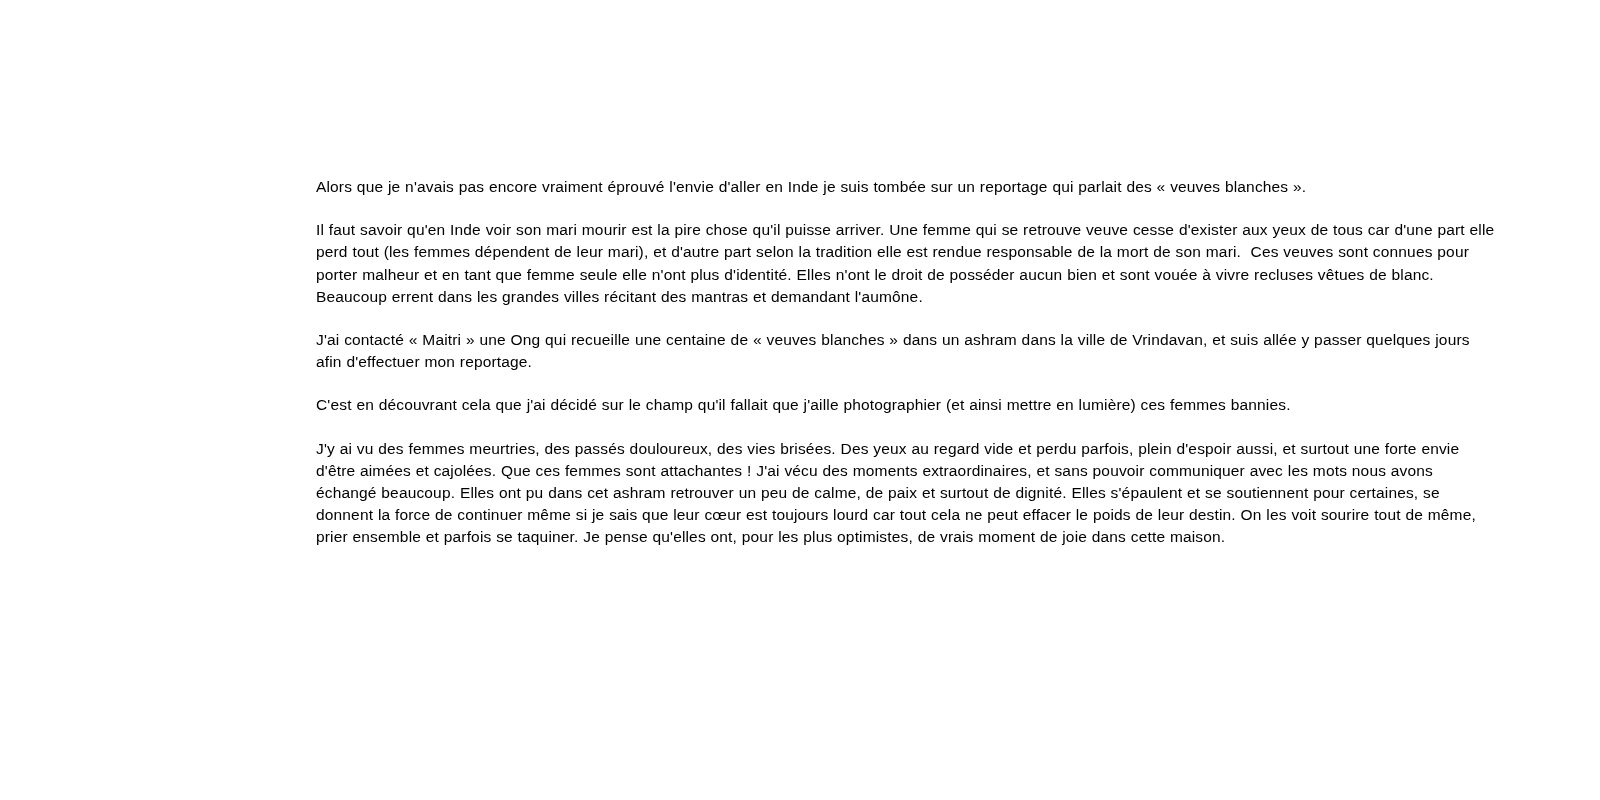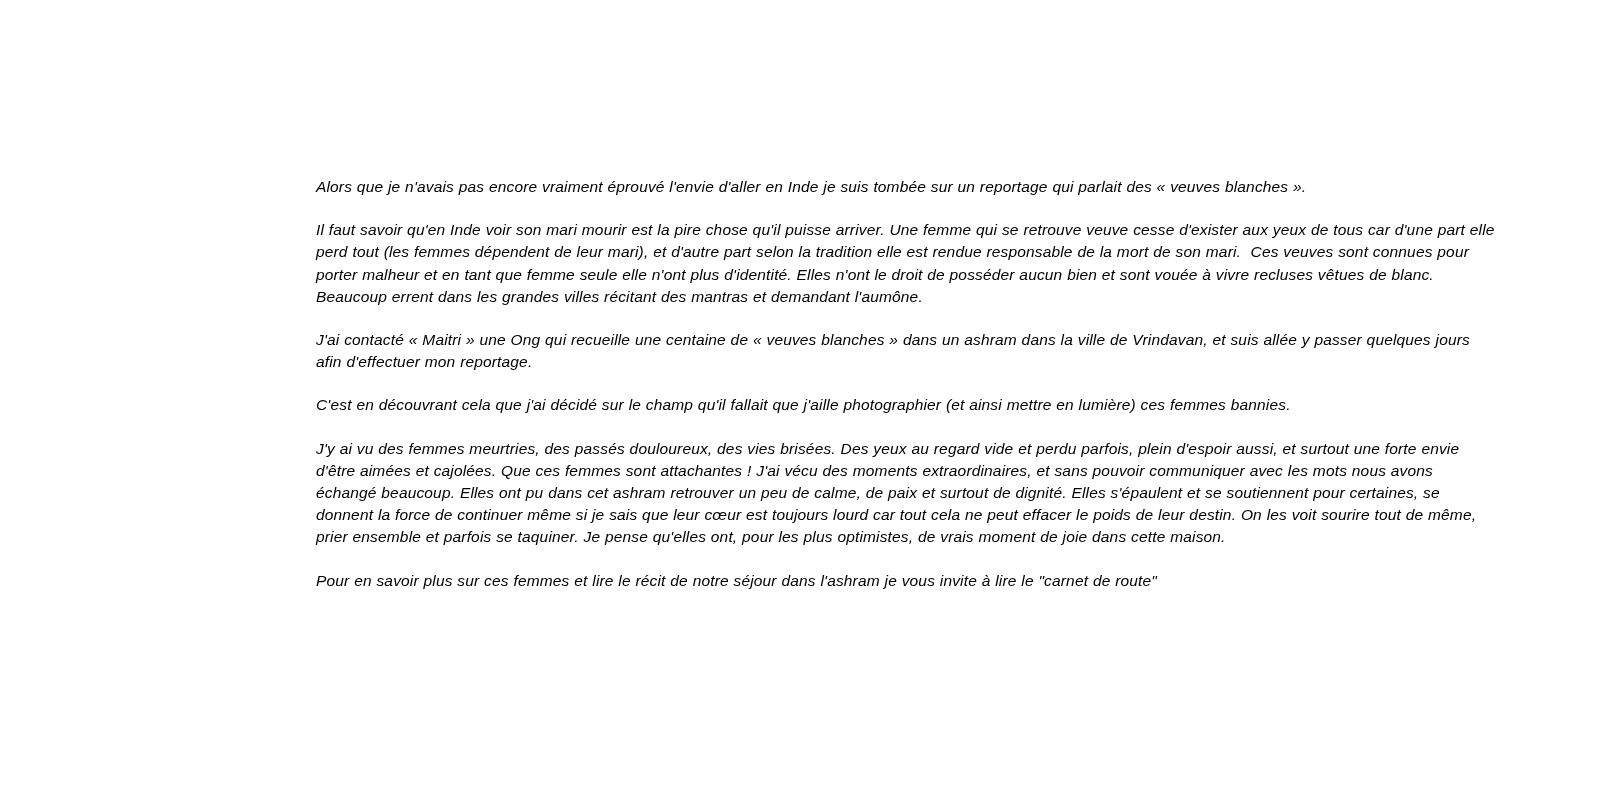--- a/index.html
+++ b/index.html
@@ -12,21 +12,20 @@
     height: 800px;
     overflow: hidden;
     font-family: "Liberation Sans", sans-serif;
     color: #000000;
   }
   .page {
     position: relative;
     width: 1600px;
     height: 771px;
     background: #ffffff;
-    font-style: italic;
   }
   .text-block {
     position: absolute;
     left: 316px;
     top: 176px;
     width: 1180px;
   }
   .para {
     font-size: 15.5px;
     line-height: 22.2px;
@@ -43,15 +42,14 @@
 </head>
 <body>
 
 <div class="page">
   <div class="text-block">
     <p class="para">Alors que je n'avais pas encore vraiment éprouvé l'envie d'aller en Inde je suis tombée sur un reportage qui parlait des « veuves blanches ».</p>
     <p class="para">Il faut savoir qu'en Inde voir son mari mourir est la pire chose qu'il puisse arriver. Une femme qui se retrouve veuve cesse d'exister aux yeux de tous car d'une part elle perd tout (les femmes dépendent de leur mari), et d'autre part selon la tradition elle est rendue responsable de la mort de son mari.  Ces veuves sont connues pour porter malheur et en tant que femme seule elle n'ont plus d'identité. Elles n'ont le droit de posséder aucun bien et sont vouée à vivre recluses vêtues de blanc. Beaucoup errent dans les grandes villes récitant des mantras et demandant l'aumône.</p>
     <p class="para">J'ai contacté « Maitri » une Ong qui recueille une centaine de « veuves blanches » dans un ashram dans la ville de Vrindavan, et suis allée y passer quelques jours afin d'effectuer mon reportage.</p>
     <p class="para">C'est en découvrant cela que j'ai décidé sur le champ qu'il fallait que j'aille photographier (et ainsi mettre en lumière) ces femmes bannies.</p>
     <p class="para">J'y ai vu des femmes meurtries, des passés douloureux, des vies brisées. Des yeux au regard vide et perdu parfois, plein d'espoir aussi, et surtout une forte envie d'être aimées et cajolées. Que ces femmes sont attachantes ! J'ai vécu des moments extraordinaires, et sans pouvoir communiquer avec les mots nous avons échangé beaucoup. Elles ont pu dans cet ashram retrouver un peu de calme, de paix et surtout de dignité. Elles s'épaulent et se soutiennent pour certaines, se donnent la force de continuer même si je sais que leur cœur est toujours lourd car tout cela ne peut effacer le poids de leur destin. On les voit sourire tout de même, prier ensemble et parfois se taquiner. Je pense qu'elles ont, pour les plus optimistes, de vrais moment de joie dans cette maison.</p>
-    <p class="para">Pour en savoir plus sur ces femmes et lire le récit de notre séjour dans l'ashram je vous invite à lire le "carnet de route"</p>
   </div>
 </div>
 
 </body></html>

